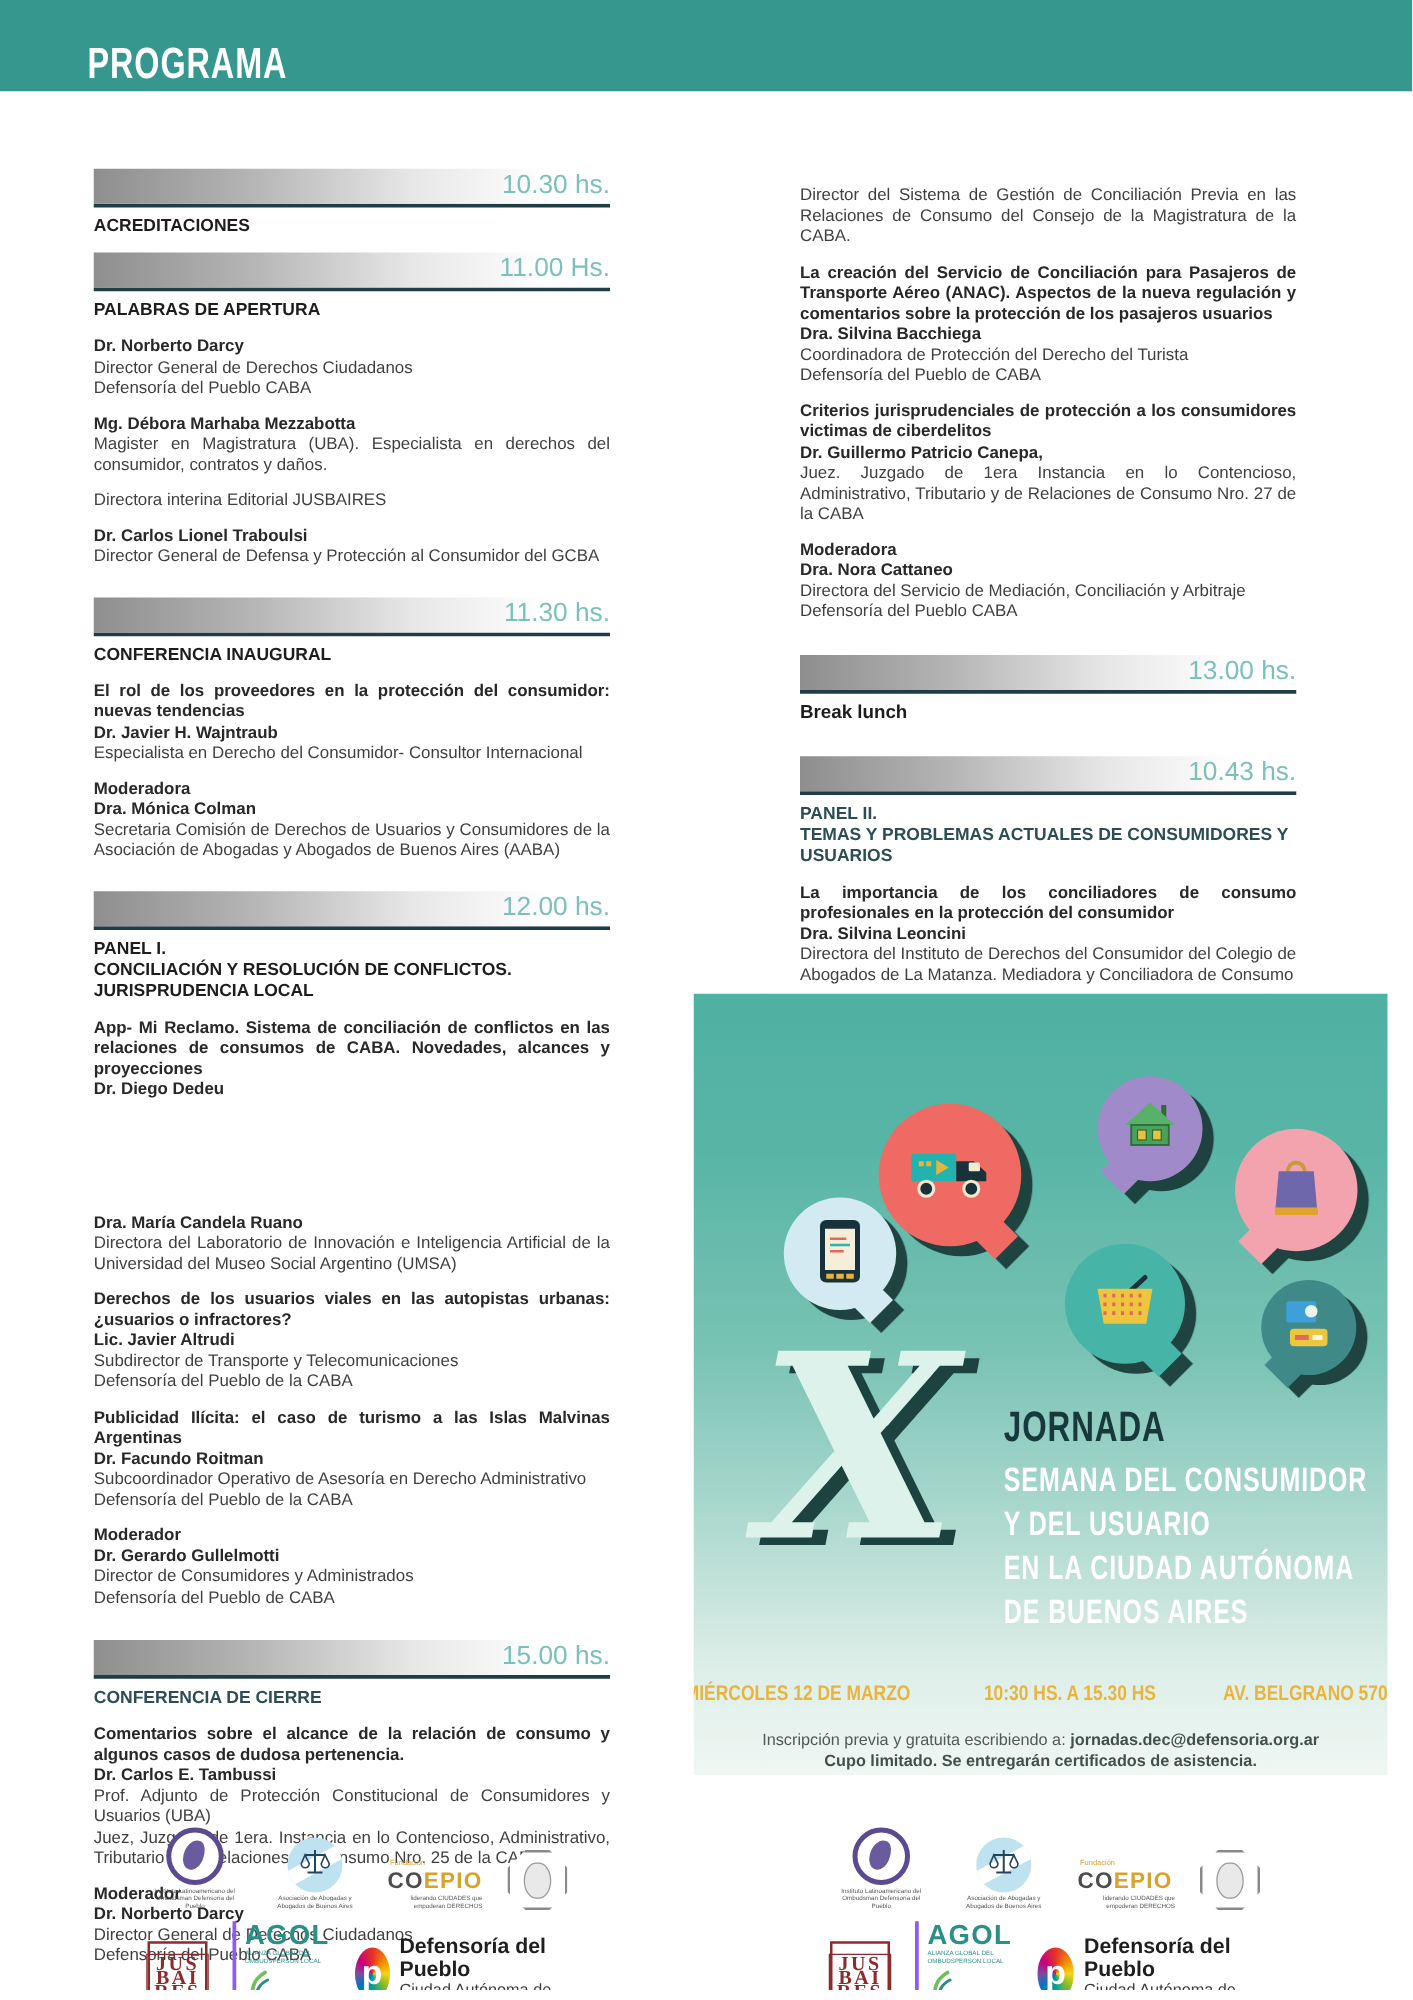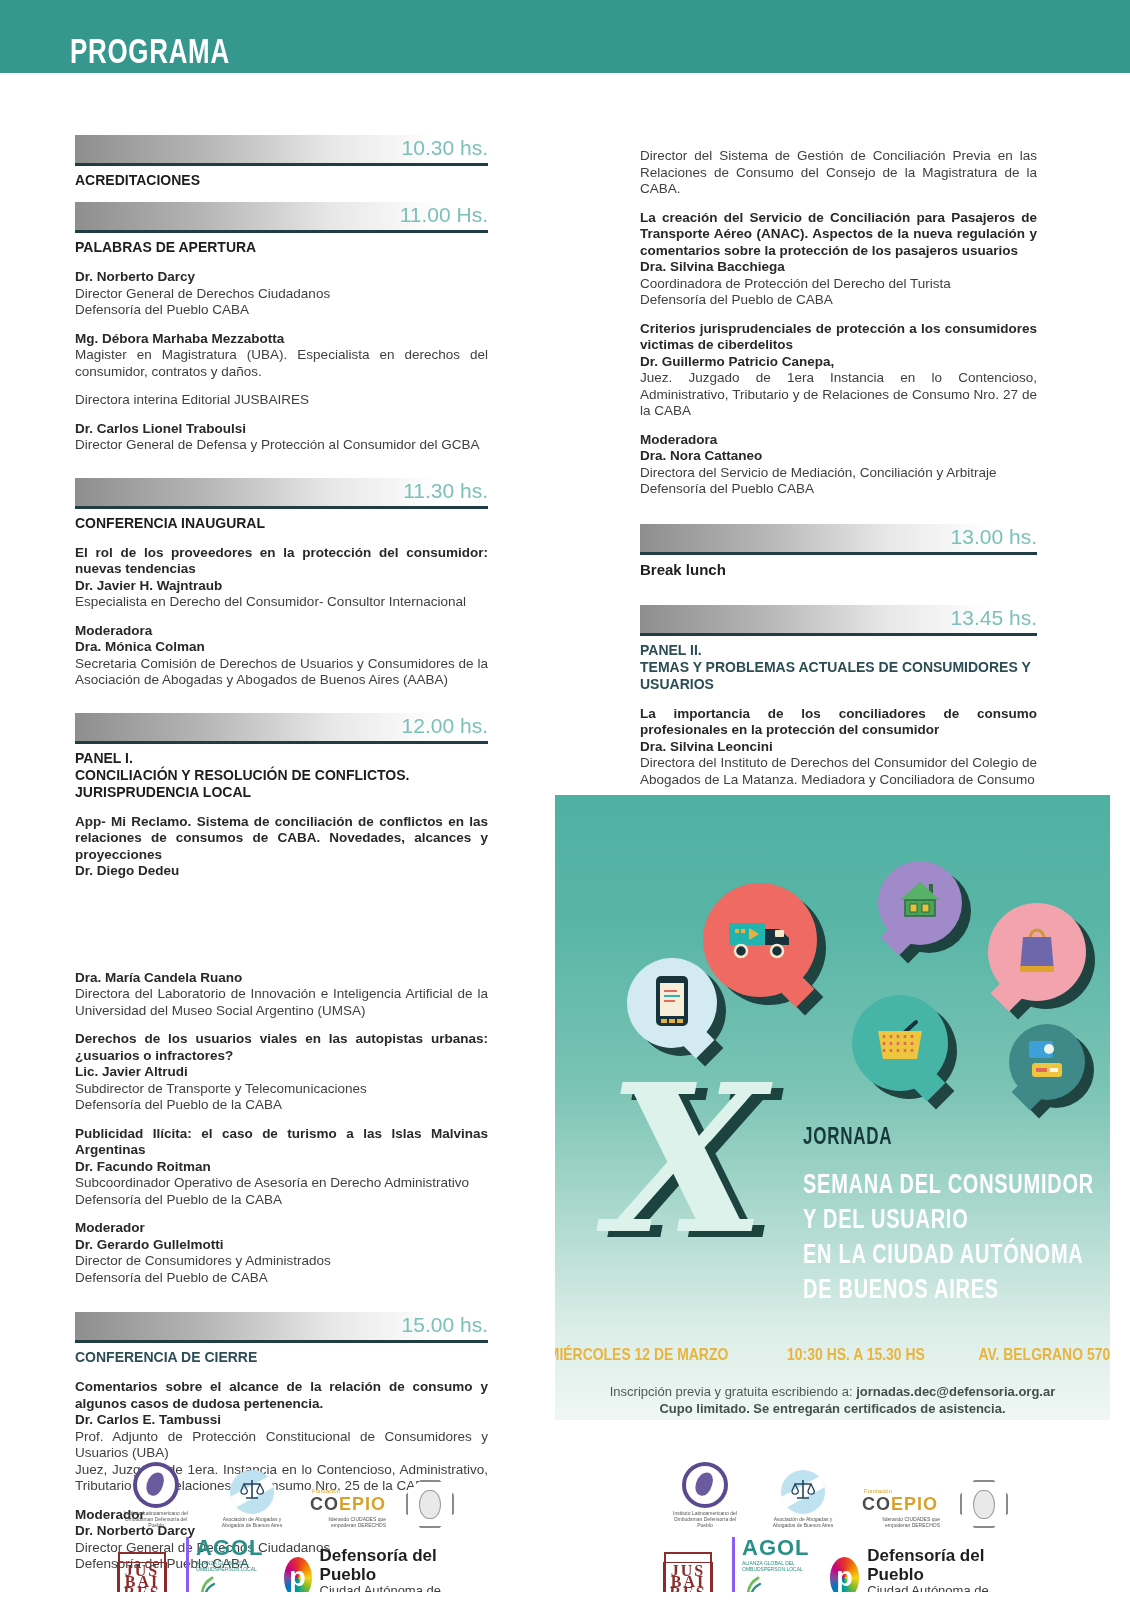--- a/index.html
+++ b/index.html
@@ -26,21 +26,21 @@
   
   .poster{position:absolute;left:555px;top:795px;width:555px;height:625px;overflow:hidden;
           background:linear-gradient(180deg,#4fb1a2 0%,#58b5a6 20%,#79c3b4 46%,#b4dcd2 70%,#ddeee8 86%,#eff7f3 100%);}
   .bubble{position:absolute;filter:drop-shadow(9px 8px 0 rgba(24,56,54,.92));}
   .bcirc{position:relative;border-radius:50%;display:flex;align-items:center;justify-content:center;}
   .tail{position:absolute;width:26px;height:26px;transform:rotate(45deg);}
   .tail.br{right:8px;bottom:-5px;}
   .tail.bl{left:8px;bottom:-5px;}
   .xmark{position:absolute;left:52px;top:262px;font-family:"DejaVu Serif",serif;font-style:italic;font-weight:bold;
          font-size:205px;line-height:1;color:#dcf2ea;text-shadow:11px 6px 0 #1c4340;}
-  .ptitle{position:absolute;left:248px;top:330px;font-size:23px;font-weight:bold;color:#17393b;line-height:1;}
+  .ptitle{position:absolute;left:248px;top:330px;font-size:34px;font-weight:bold;color:#17393b;line-height:1;}
   .psub{position:absolute;left:248px;top:372px;}
   .psub .psl{font-size:27px;font-weight:bold;color:#ffffff;line-height:35px;white-space:nowrap;}
   .info{position:absolute;left:0;right:12px;top:550px;display:flex;justify-content:center;align-items:center;gap:12px;}
   .info .it{color:#e9b43e;font-weight:bold;font-size:17px;white-space:nowrap;}
   .sep{width:2px;height:16px;background:#cfe4db;}
   .insc{position:absolute;left:0;right:0;top:588px;text-align:center;font-size:13px;color:#4e5a57;line-height:17px;}
   .insc .b{font-weight:bold;color:#42504d;}
   
   .logos{position:absolute;display:flex;flex-direction:column;gap:9px;align-items:center;}
   #logos-left{left:118px;top:1462px;width:336px;}
@@ -217,21 +217,21 @@
       <div class="timebar">
         <div class="grad"></div>
         <span class="time">13.00 hs.</span>
       </div>
       <div class="sech mixed">
         <div>Break lunch</div>
       </div>
       <div style="height: 14px;"></div>
       <div class="timebar">
         <div class="grad"></div>
-        <span class="time">13.45 hs.</span>
+        <span class="time">10.43 hs.</span>
       </div>
       <div class="sech teal">
         <div>PANEL II.</div>
         <div>TEMAS Y PROBLEMAS ACTUALES DE CONSUMIDORES Y USUARIOS</div>
       </div>
       <div class="para">
         <div class="line b">La importancia de los conciliadores de consumo profesionales en la protección del consumidor</div>
         <div class="line b">Dra. Silvina Leoncini</div>
         <div class="line">Directora del Instituto de Derechos del Consumidor del Colegio de Abogados de La Matanza. Mediadora y Conciliadora de Consumo</div>
       </div>

